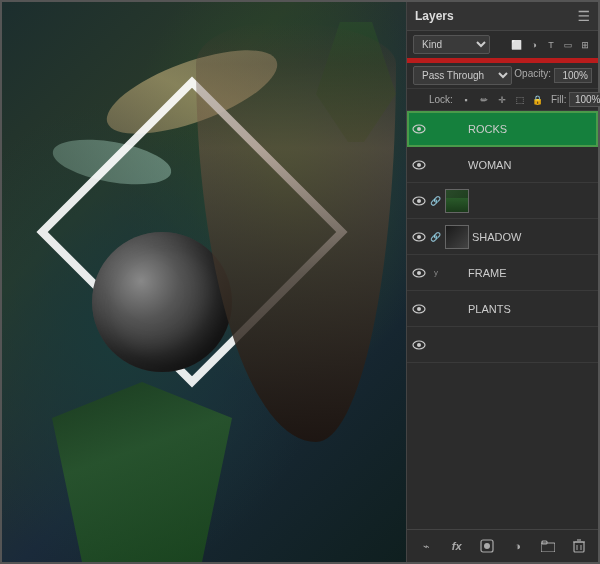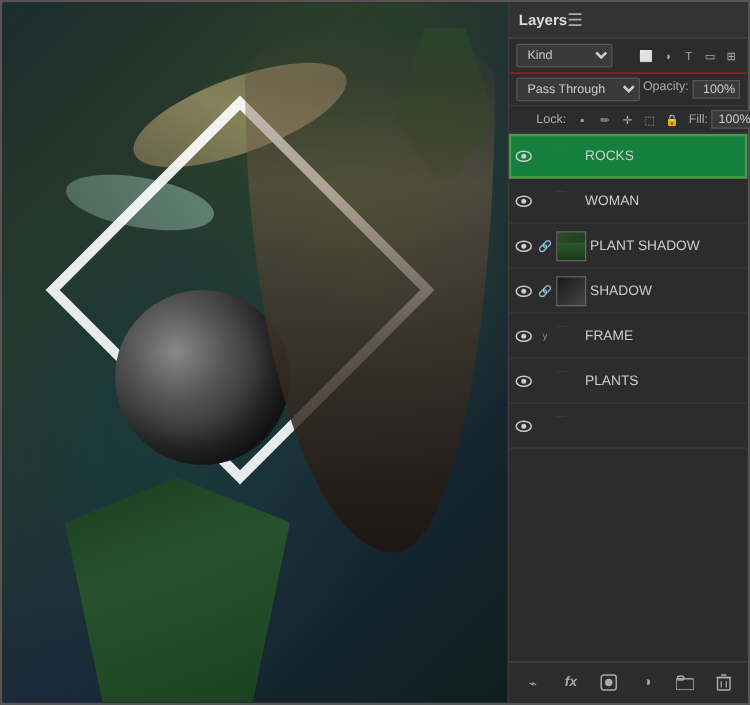--- a/index.html
+++ b/index.html
@@ -129,21 +129,21 @@
       width: 192px;
       height: 560px;
       background: #2c2c2c;
       border-left: 1px solid #444;
       display: flex;
       flex-direction: column;
     }
 
     .panel-header {
       display: flex;
-      justify-content: flex-start;
+      justify-content: space-between;
       align-items: center;
       padding: 6px 8px;
       border-bottom: 1px solid #444;
       background: #333;
     }
 
     .panel-title {
       font-size: 12px;
       font-weight: bold;
       color: #ddd;
@@ -154,21 +154,21 @@
       font-size: 14px;
       cursor: pointer;
     }
 
     
     .kind-row {
       display: flex;
       align-items: center;
       padding: 4px 6px;
       gap: 20px;
-      border-bottom: 1px solid #b91c1c;
+      border-bottom: 5px solid #b91c1c;
     }
 
     .kind-select {
       background: #3a3a3a;
       border: 1px solid #555;
       color: #ccc;
       font-size: 10px;
       padding: 2px 4px;
       flex: 1;
       border-radius: 2px;
@@ -517,21 +517,20 @@
         <div class="layer-eye">
           <svg class="eye-svg" width="14" height="10" viewBox="0 0 14 10">
             <ellipse cx="7" cy="5" rx="6" ry="4" fill="none" stroke="#ccc" stroke-width="1.2"></ellipse>
             <circle cx="7" cy="5" r="2" fill="#ccc"></circle>
           </svg>
         </div>
         <div class="layer-link" style="color:#aaa; font-size:9px;">🔗</div>
         <div class="layer-thumb thumb-plant" style="position:relative;">
           <div style="position:absolute;bottom:0;left:0;right:0;height:60%;background:linear-gradient(180deg,#2a5a2a,#1a3a1a);"></div>
         </div>
-        <span class="layer-name">PLANT SHADOW</span>
       </div>
 
       <div class="layer-item">
         <div class="layer-eye">
           <svg class="eye-svg" width="14" height="10" viewBox="0 0 14 10">
             <ellipse cx="7" cy="5" rx="6" ry="4" fill="none" stroke="#ccc" stroke-width="1.2"></ellipse>
             <circle cx="7" cy="5" r="2" fill="#ccc"></circle>
           </svg>
         </div>
         <div class="layer-link" style="color:#aaa; font-size:9px;">🔗</div>

